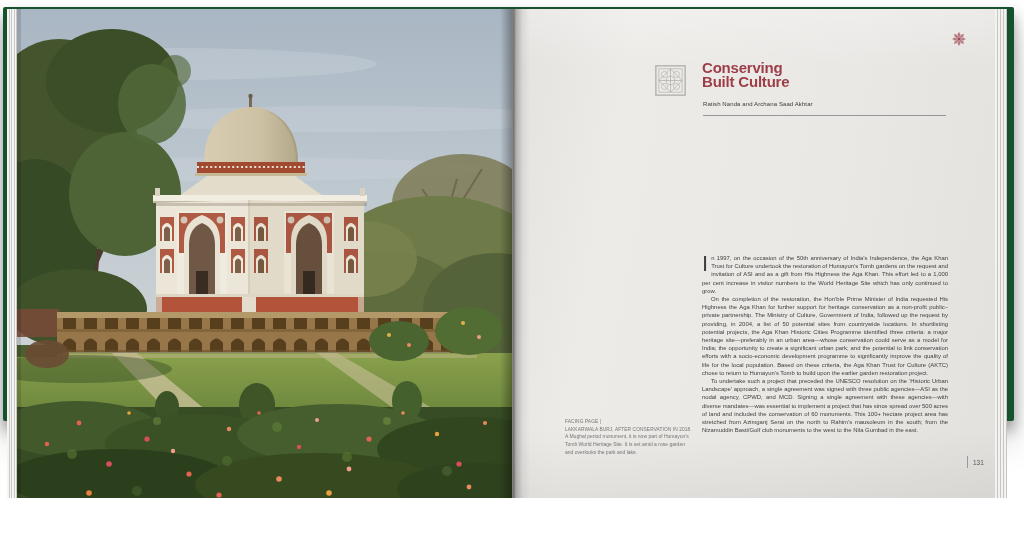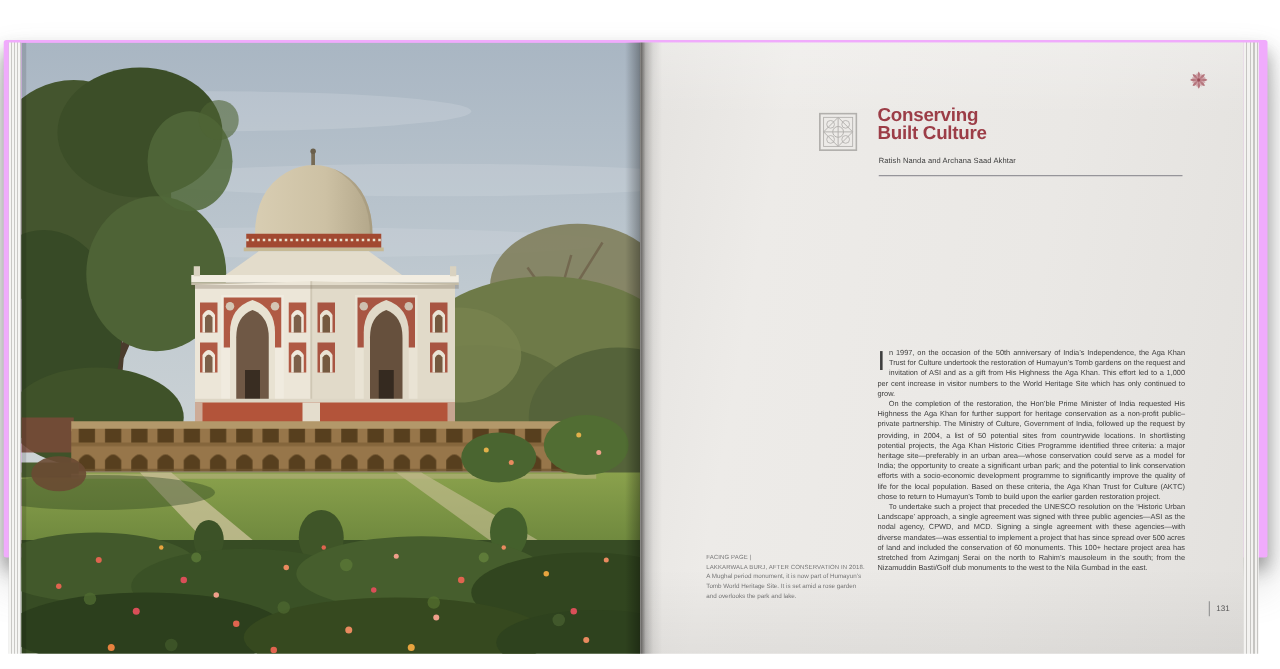--- a/index.html
+++ b/index.html
@@ -2,22 +2,22 @@
 <html><head>
 <meta charset="utf-8">
 <style>
   * { margin:0; padding:0; box-sizing:border-box; }
   html,body { width:1024px; height:535px; background:#ffffff; overflow:hidden;
               font-family:"Liberation Sans", sans-serif; }
   .scene { position:relative; width:1024px; height:535px; background:#ffffff; }
 
   
   .book { position:absolute; left:3px; top:7px; width:1011px; height:414px;
-          background:#f0abfc; border-radius:2px;
-          box-shadow:0 9px 14px rgba(60,60,60,.45), 0 20px 32px rgba(120,120,120,.30);margin-top:25px; }
+          background:#14532d; border-radius:2px;
+          box-shadow:0 9px 14px rgba(60,60,60,.45), 0 20px 32px rgba(120,120,120,.30); }
   .edge-left { position:absolute; left:4px; top:2px; width:10px; height:489px;
           background:repeating-linear-gradient(90deg,#f5f5f3 0 1.6px,#c9c8c5 1.6px 2.6px); }
   .edge-right { position:absolute; left:992px; top:2px; width:12px; height:489px;
           background:repeating-linear-gradient(90deg,#f3f2f0 0 1.8px,#c6c5c2 1.8px 2.9px); }
 
   
   .page-photo { position:absolute; left:14px; top:2px; width:495px; height:489px; overflow:hidden; }
   .page-photo svg { display:block; width:495px; height:489px; }
 
   

